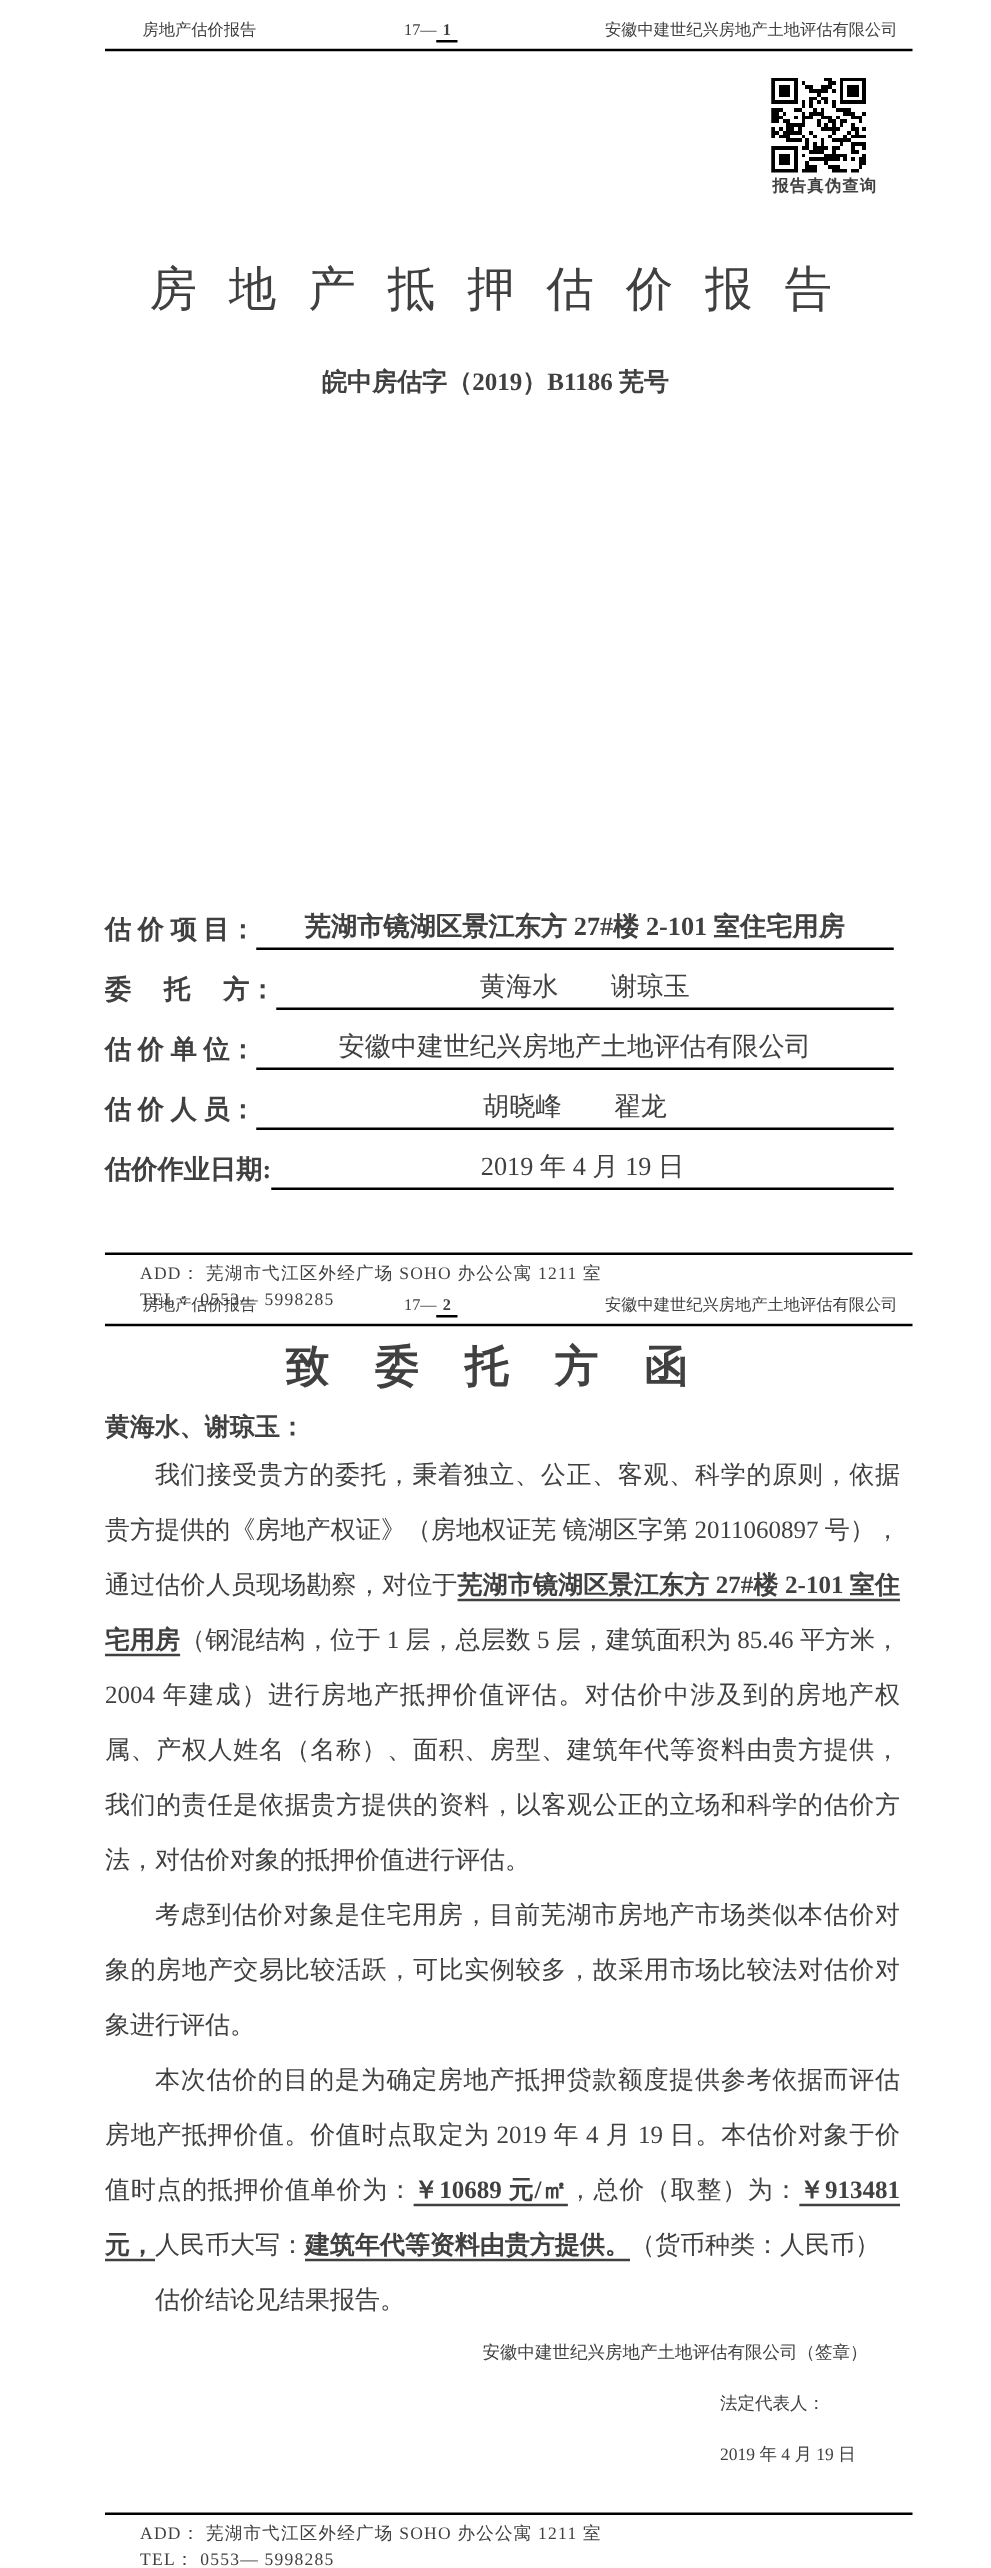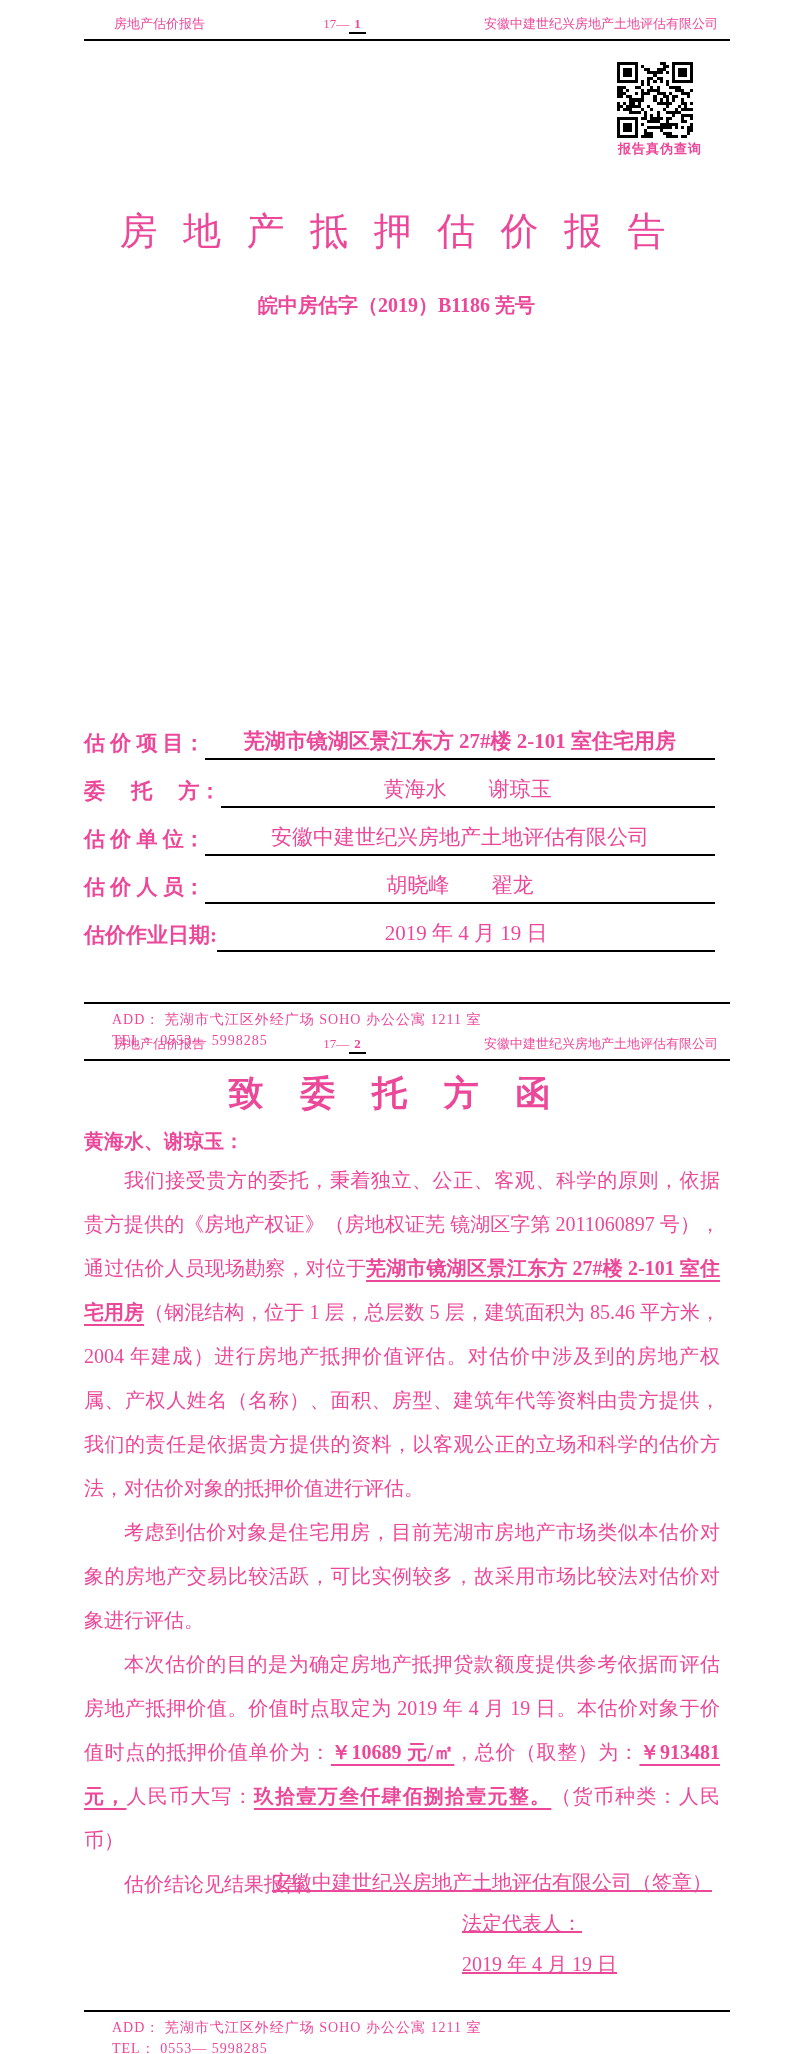--- a/index.html
+++ b/index.html
@@ -1,17 +1,17 @@
 <!DOCTYPE html>
 <html><head>
 <meta charset="utf-8">
 <style>
   html,body{margin:0;padding:0;background:#fff;}
   .page{position:relative;width:793px;height:2054px;background:#ffffff;overflow:hidden;
-        font-family:"Liberation Serif","DejaVu Serif",serif;color:#ec4899;}
+        font-family:"Liberation Serif","DejaVu Serif",serif;color:#404040;}
 
   
   .pg-header{position:absolute;left:84px;right:63px;border-bottom:2px solid #000;
              padding-bottom:7px;display:flex;justify-content:space-between;align-items:flex-end;
              font-size:13px;line-height:16px;}
   .hdr-left{padding-left:30px;}
   .hdr-right{padding-right:12px;}
   .hdr-center{white-space:pre;}
   .pgnum{font-weight:bold;border-bottom:2px solid #000;padding:0 5px 1px 5px;}
 
@@ -41,21 +41,21 @@
   
   .letter-title{position:absolute;top:1070px;left:0;right:0;text-align:center;
                 font-size:35px;font-weight:bold;letter-spacing:14px;white-space:pre;}
   .salutation{position:absolute;top:1128px;left:84px;font-size:20px;font-weight:bold;}
   .letter-body{position:absolute;top:1158px;left:84px;right:73px;font-size:20px;
                line-height:44px;text-align:justify;}
   .para{margin:0;text-indent:2em;}
   .bl{font-weight:bold;text-decoration:underline;text-underline-offset:5px;
       text-decoration-thickness:1.5px;}
 
-  .signature{position:absolute;top:1862px;right:81px;font-size:20px;line-height:41px;text-decoration:underline;}
+  .signature{position:absolute;top:1862px;right:99px;font-size:14px;line-height:41px;}
   .sig-sub{padding-left:190px;}
 </style>
 </head>
 <body>
 
 <div class="page">
 
   <div class="pg-header" style="top:16px;">
     <span class="hdr-left">房地产估价报告</span>
     <span class="hdr-center"><span>17—</span><span class="pgnum">1</span></span>
@@ -403,21 +403,21 @@
     <span class="hdr-center"><span>17—</span><span class="pgnum">2</span></span>
     <span class="hdr-right">安徽中建世纪兴房地产土地评估有限公司</span>
   </div>
 
   <div class="letter-title">致 委 托 方 函</div>
   <div class="salutation">黄海水、谢琼玉：</div>
 
   <div class="letter-body">
     <p class="para"><span>我们接受贵方的委托，秉着独立、公正、客观、科学的原则，依据贵方提供的《房地产权证》（房地权证芜 镜湖区字第 2011060897 号），通过估价人员现场勘察，对位于</span><span class="bl">芜湖市镜湖区景江东方 27#楼 2-101 室住宅用房</span><span>（钢混结构，位于 1 层，总层数 5 层，建筑面积为 85.46 平方米，2004 年建成）进行房地产抵押价值评估。对估价中涉及到的房地产权属、产权人姓名（名称）、面积、房型、建筑年代等资料由贵方提供，我们的责任是依据贵方提供的资料，以客观公正的立场和科学的估价方法，对估价对象的抵押价值进行评估。</span></p>
     <p class="para">考虑到估价对象是住宅用房，目前芜湖市房地产市场类似本估价对象的房地产交易比较活跃，可比实例较多，故采用市场比较法对估价对象进行评估。</p>
-    <p class="para"><span>本次估价的目的是为确定房地产抵押贷款额度提供参考依据而评估房地产抵押价值。价值时点取定为 2019 年 4 月 19 日。本估价对象于价值时点的抵押价值单价为：</span><span class="bl">￥10689 元/㎡</span><span>，总价（取整）为：</span><span class="bl">￥913481 元，</span><span>人民币大写：</span><span class="bl">玖拾壹万叁仟肆佰捌拾壹元整。</span><span>（货币种类：人民币）</span></p>
+    <p class="para"><span>本次估价的目的是为确定房地产抵押贷款额度提供参考依据而评估房地产抵押价值。价值时点取定为 2019 年 4 月 19 日。本估价对象于价值时点的抵押价值单价为：</span><span class="bl">￥10689 元/㎡</span><span>，总价（取整）为：</span><span class="bl">￥913481 元，</span><span>人民币大写：</span><span class="bl">建筑年代等资料由贵方提供。</span><span>（货币种类：人民币）</span></p>
     <p class="para">估价结论见结果报告。</p>
   </div>
 
   <div class="signature">
     <div>安徽中建世纪兴房地产土地评估有限公司（签章）</div>
     <div class="sig-sub">法定代表人：</div>
     <div class="sig-sub">2019 年 4 月 19 日</div>
   </div>
 
   <div class="pg-footer" style="top:1996px;">

